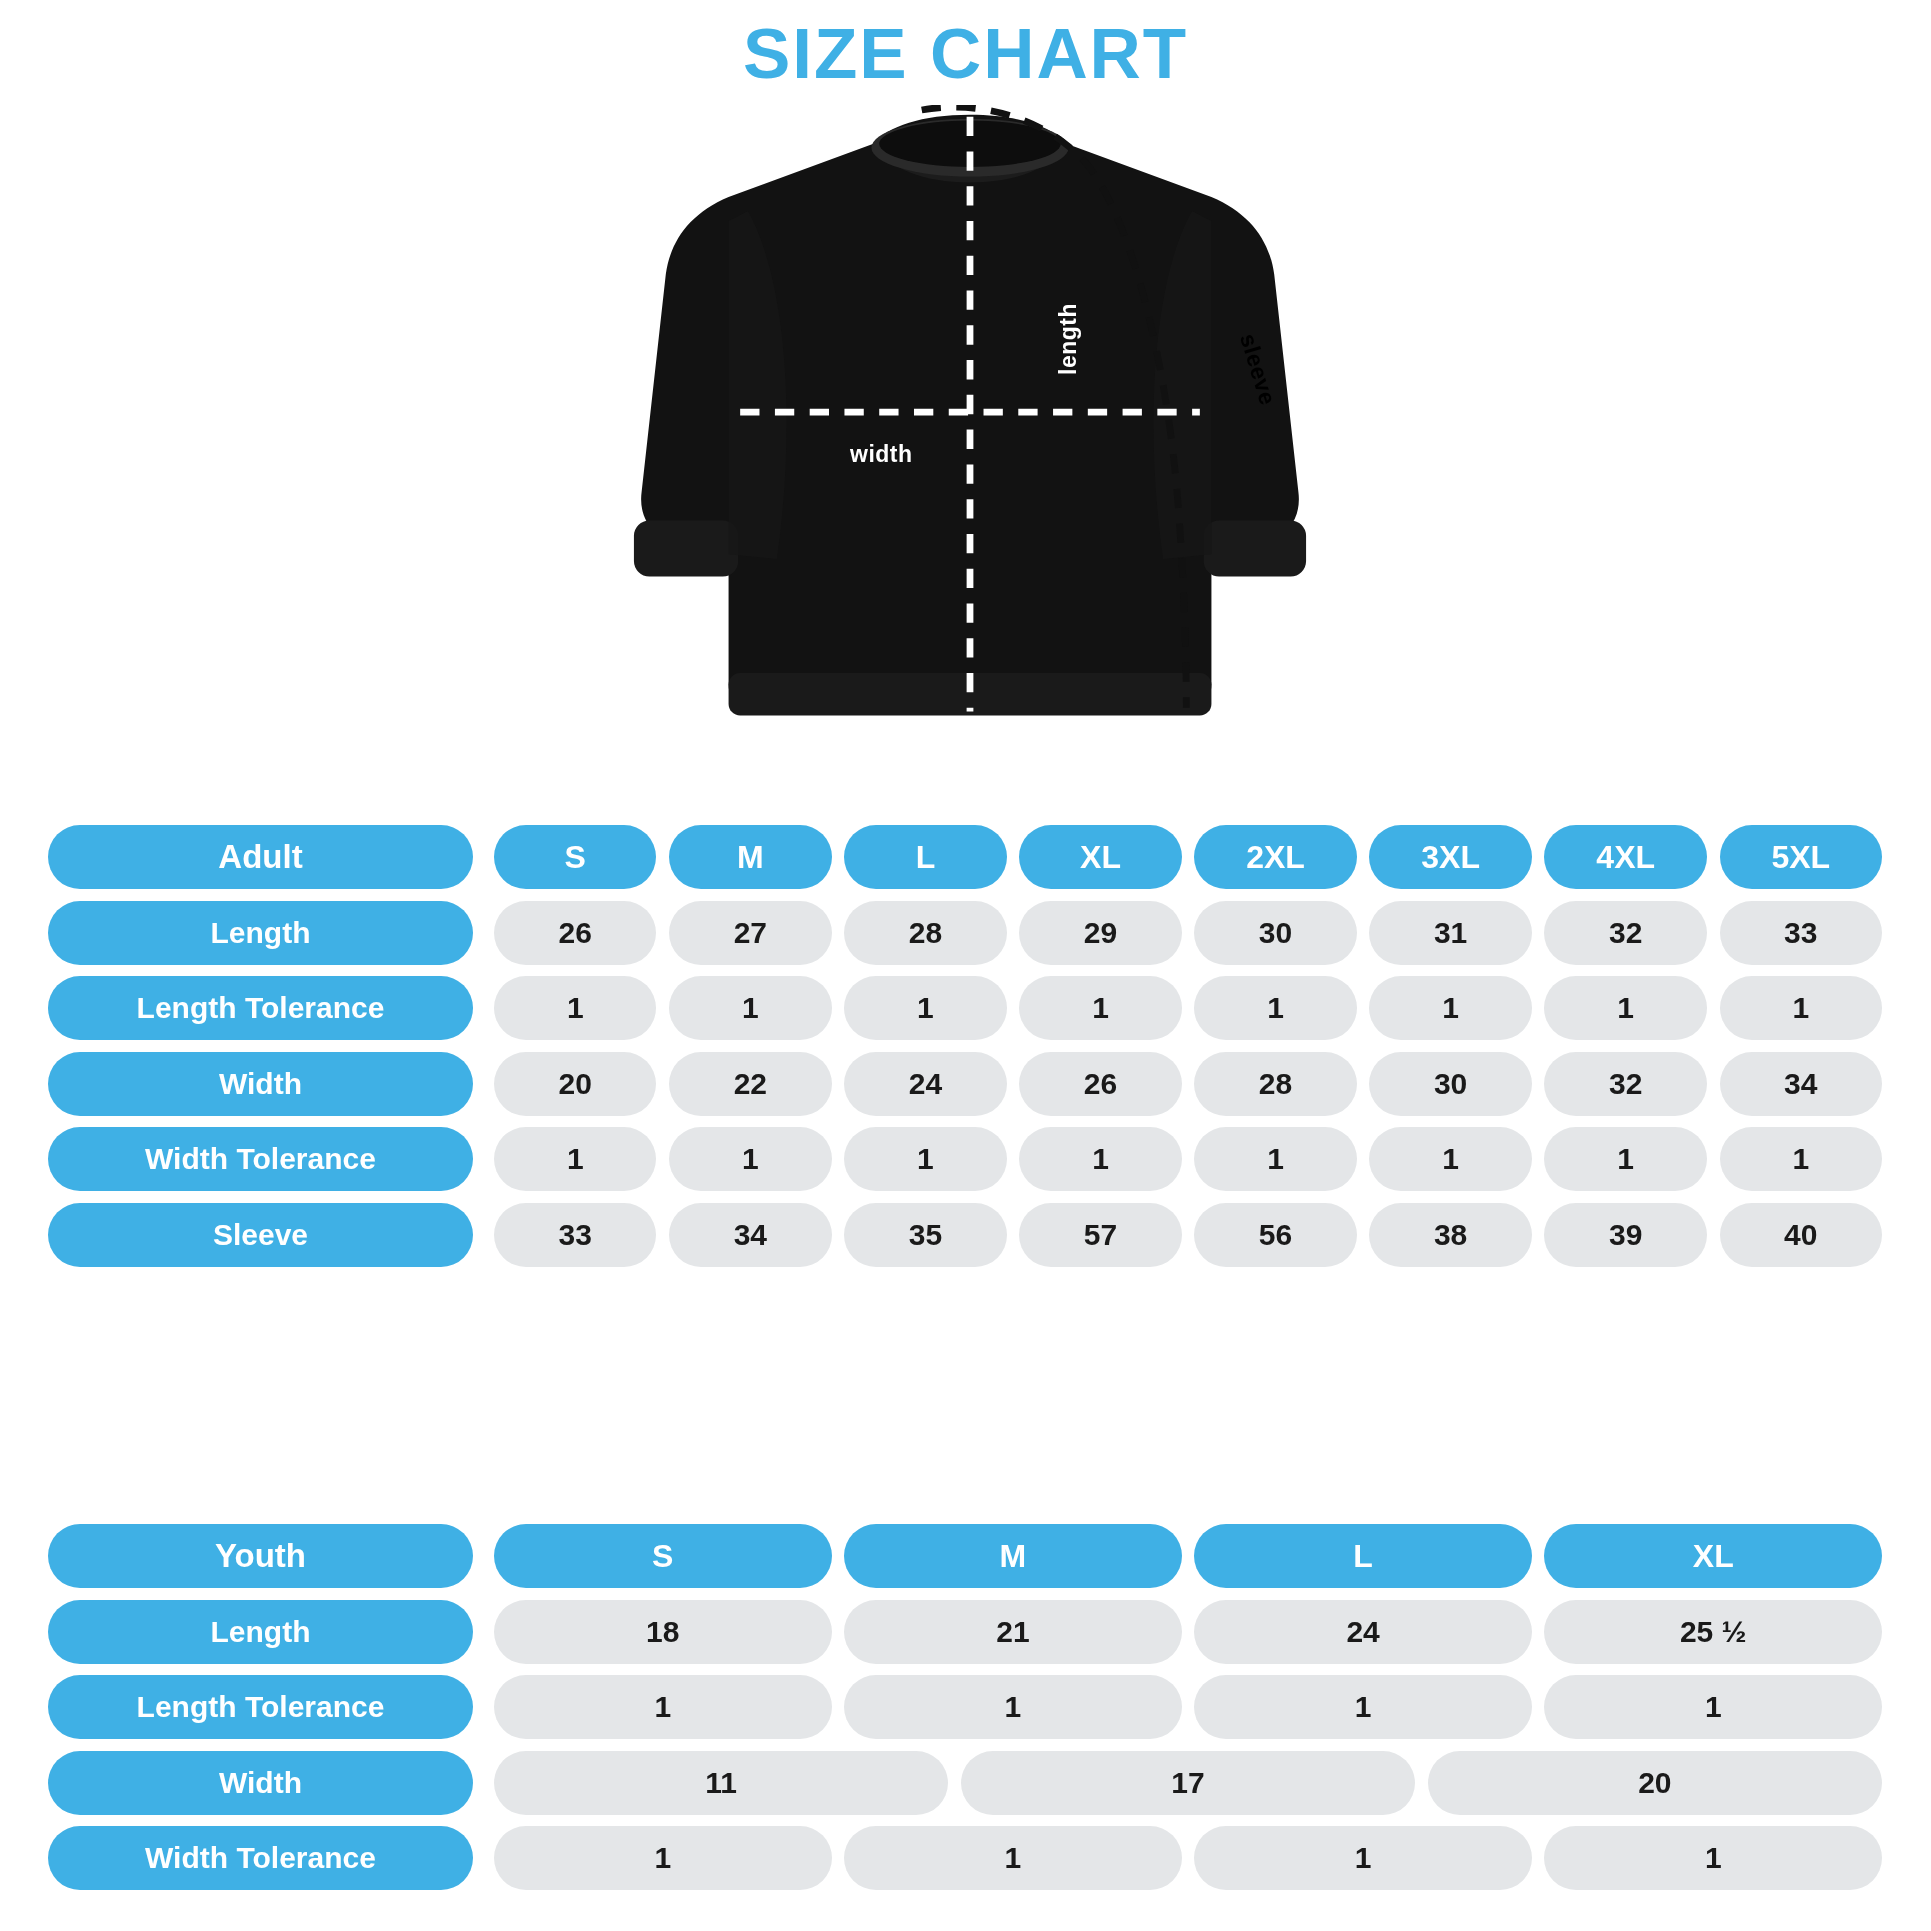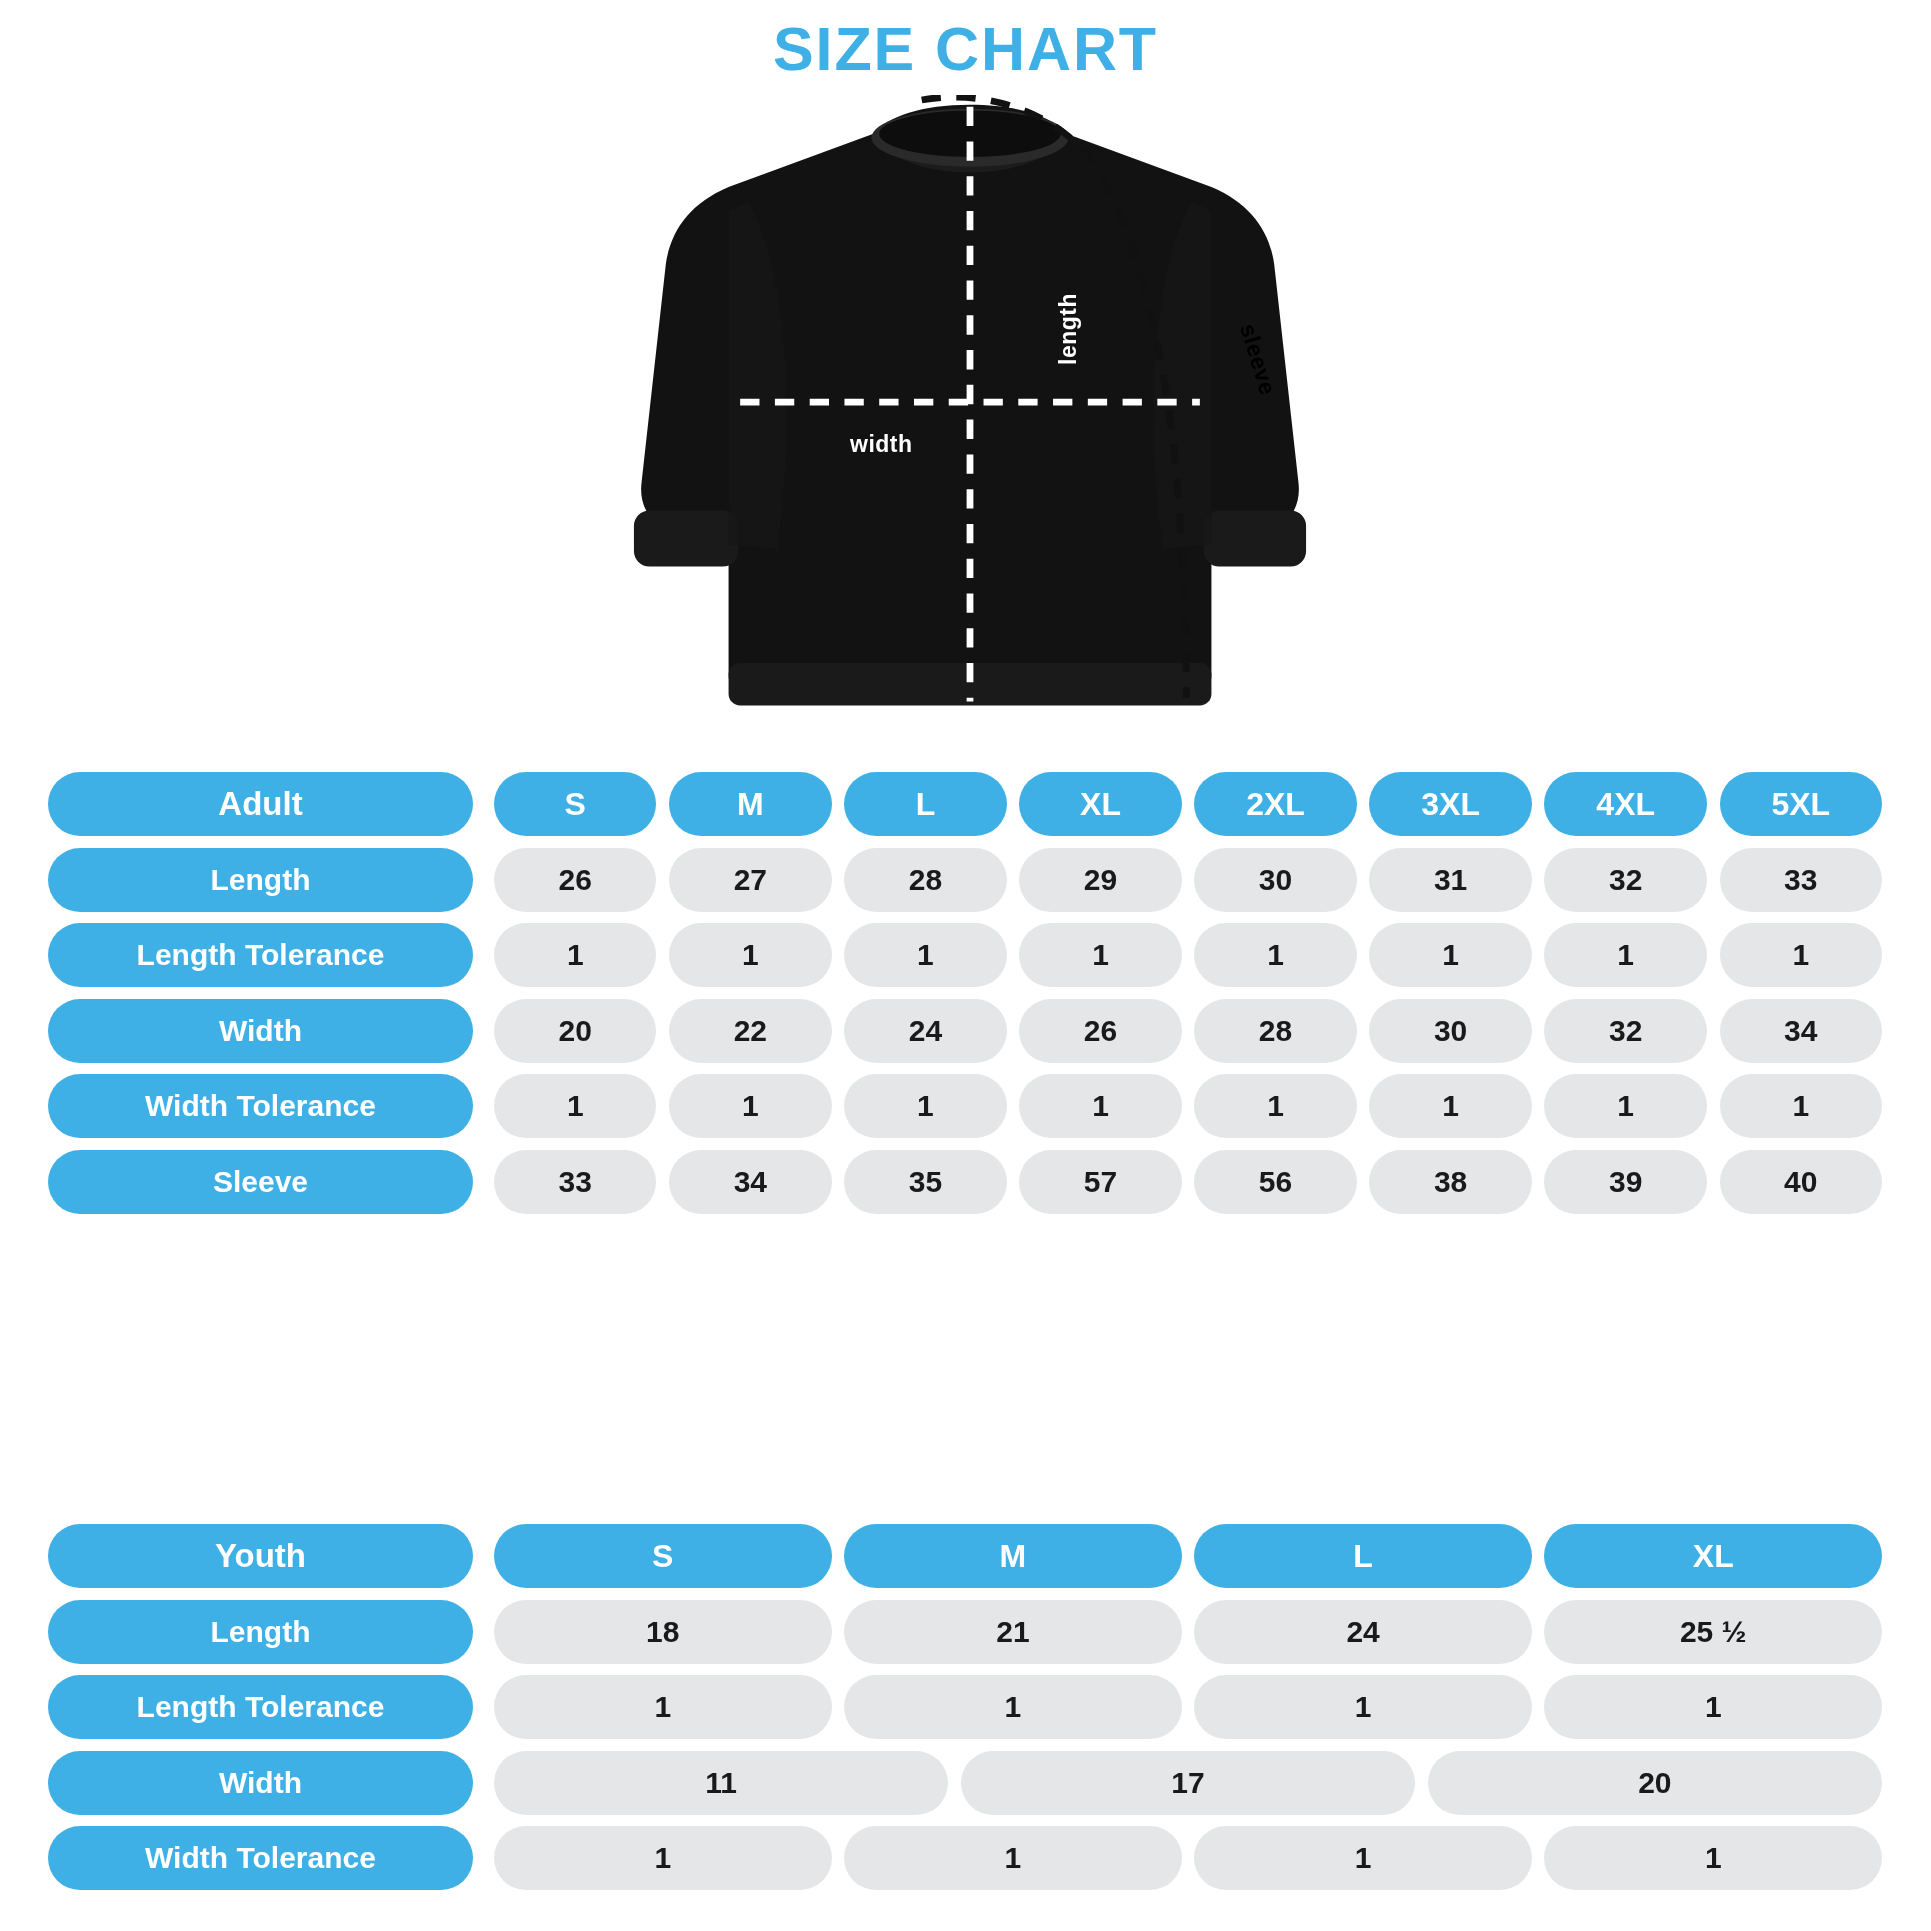--- a/index.html
+++ b/index.html
@@ -17,21 +17,21 @@
     position: relative;
     width: 1931px;
     height: 1931px;
     box-sizing: border-box;
   }
 
   
   .title {
     text-align: center;
     color: #3fb0e5;
-    font-size: 61px;
+    font-size: 71px;
     font-weight: bold;
     letter-spacing: 1.9px;
     padding-top: 17.4px;
     line-height: 1.05;
   }
 
   
   .garment-wrap {
     position: relative;
     width: 1931px;
@@ -68,21 +68,21 @@
     transform: rotate(73deg);
     transform-origin: center;
   }
 
   
   .table-block {
     position: absolute;
     left: 48px;
     width: 1834px;
   }
-  .adult-block { top: 772px; }
+  .adult-block { top: 825px; }
   .youth-block { top: 1524px; }
 
   .row {
     display: flex;
     align-items: stretch;
     margin-bottom: 11.6px;
   }
   .row:last-child { margin-bottom: 0; }
 
   .label-cell {

